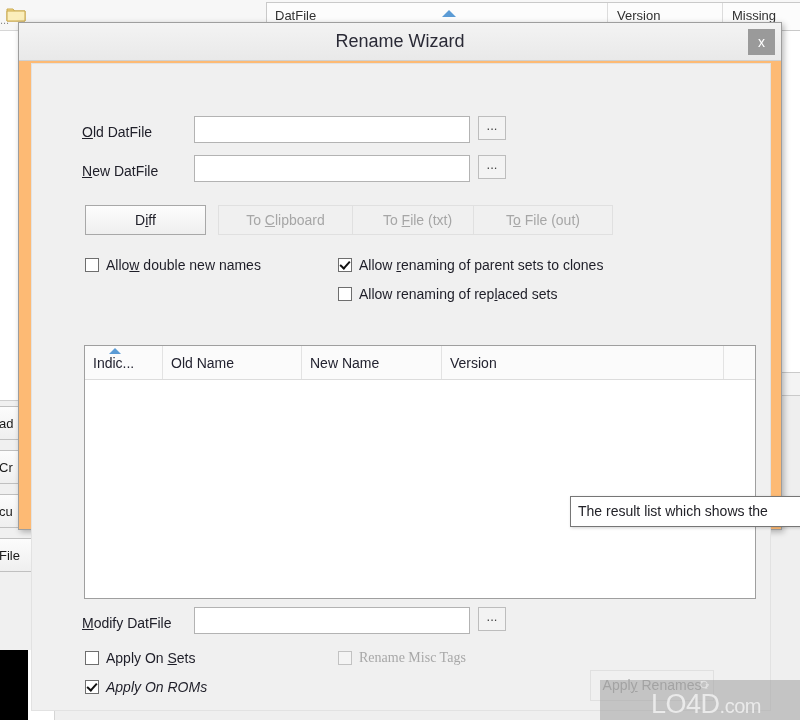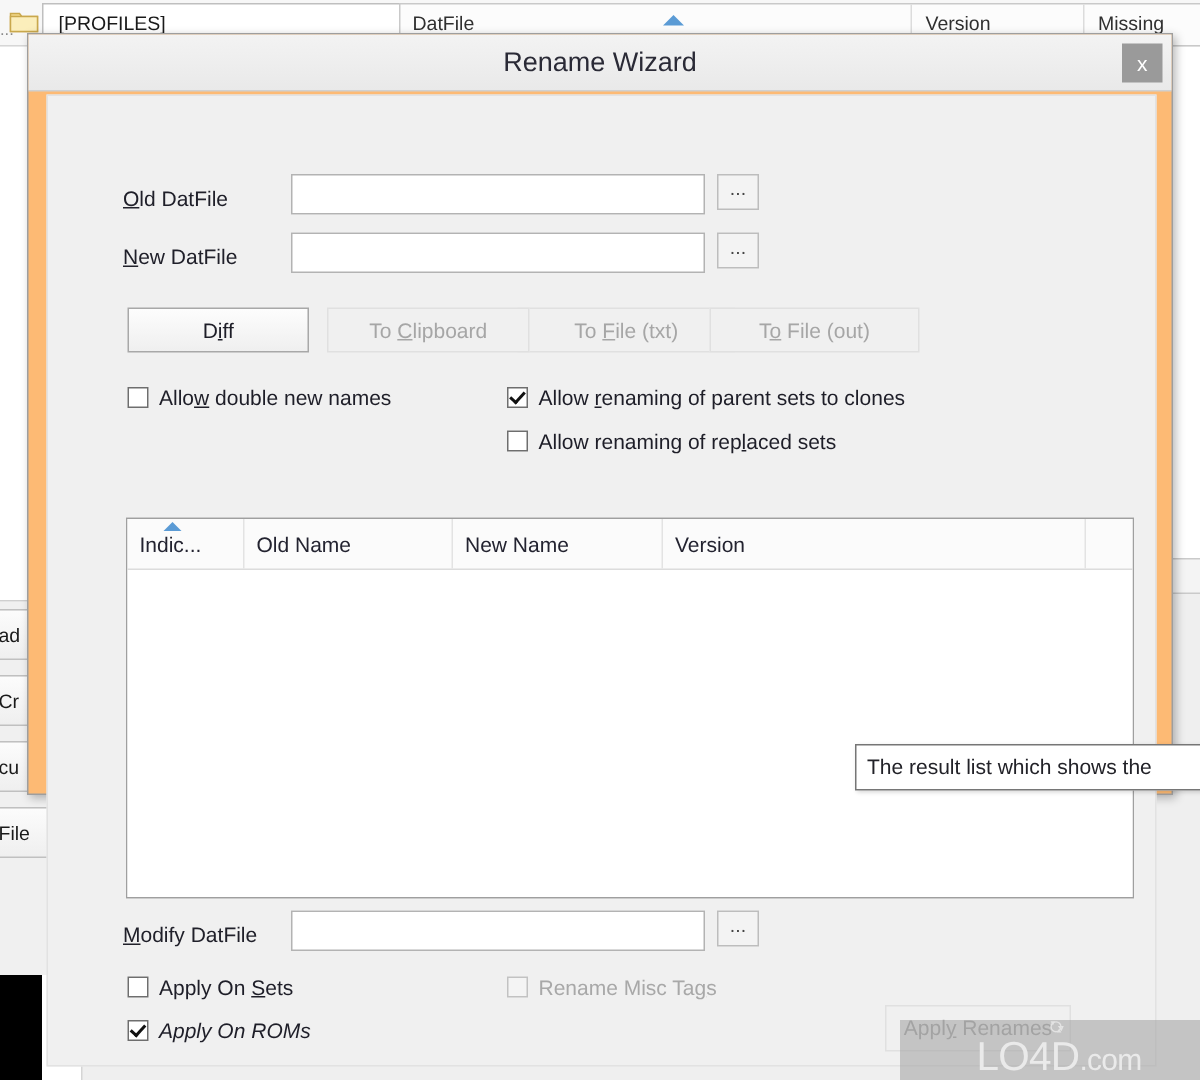--- a/index.html
+++ b/index.html
@@ -368,21 +368,20 @@
 <div id="root">
 
   <div class="bg-layer">
 
     <div class="bg-toolbar-row">
       <span class="bg-dots-left">...</span>
       <svg class="bg-folder-icon" viewBox="0 0 20 16">
         <path d="M1 3 L7 3 L8.5 5 L19 5 L19 15 L1 15 Z" fill="#f2d98a" stroke="#c9a84c" stroke-width="1"></path>
         <path d="M1 5 L19 5 L19 15 L1 15 Z" fill="#fbeebb" stroke="#c9a84c" stroke-width="1"></path>
       </svg>
-      <div class="bg-path-box">[PROFILES]</div>
 
       <div class="bg-grid">
         <div class="bg-grid-label" style="left:8px;">DatFile</div>
         <div class="bg-sort-arrow"></div>
         <div class="bg-grid-col" style="left:340px;"></div>
         <div class="bg-grid-label" style="left:350px;">Version</div>
         <div class="bg-grid-col" style="left:455px;"></div>
         <div class="bg-grid-label" style="left:465px;">Missing</div>
       </div>
     </div>
@@ -466,21 +465,21 @@
       <div class="cb-row" style="left:53px; top:586px;text-align:right;">
         <span class="cb-box"></span>
         <span class="cb-label">Apply On <u>S</u>ets</span>
       </div>
 
       <div class="cb-row" style="left:53px; top:615px;font-style:italic;">
         <span class="cb-box checked"></span>
         <span class="cb-label">Apply On ROMs</span>
       </div>
 
-      <div class="cb-row disabled" style="left:306px; top:586px;">
+      <div class="cb-row disabled" style="left:306px; top:586px;font-family:Liberation Serif, serif;">
         <span class="cb-box"></span>
         <span class="cb-label">Rename Misc Ta<u>g</u>s</span>
       </div>
 
       <div class="btn disabled" style="left:558px; top:606px; width:124px; height:31px; line-height:29px;">Appl<u>y</u> Renames</div>
 
     </div>
   </div>
 
   <div class="tooltip">The result list which shows the</div>

